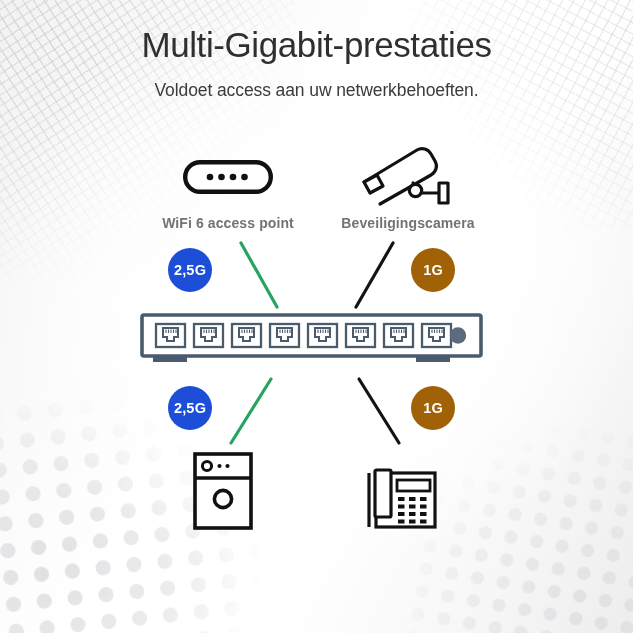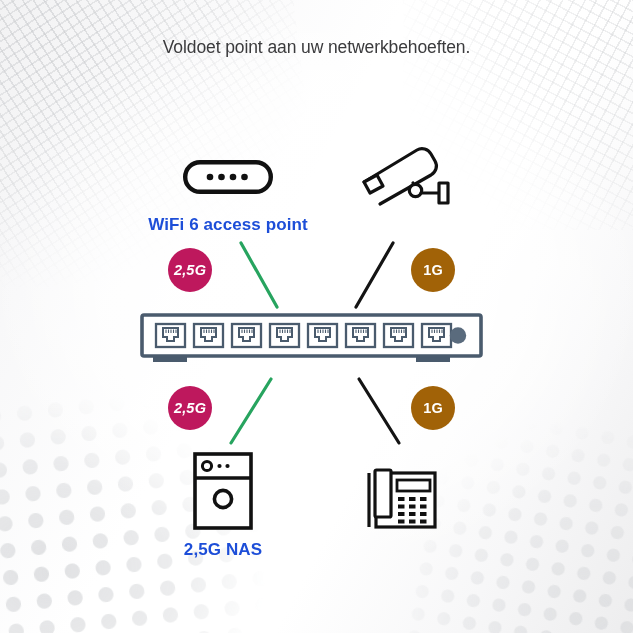--- a/index.html
+++ b/index.html
@@ -104,42 +104,42 @@
     margin: 13px 0 0 0;
   }
 
   
   .abs { position: absolute; }
 
   
   .dev-label {
     position: absolute;
     text-align: center;
-    font-size: 17px;
+    font-size: 14px;
     font-weight: 700;
-    color: #1d4ed8;
+    color: #737373;
     letter-spacing: 0.1px;
     white-space: nowrap;
   }
 
   
   .badge {
     position: absolute;
     width: 44px;
     height: 44px;
     border-radius: 50%;
     display: flex;
     align-items: center;
     justify-content: center;
     color: #ffffff;
     font-size: 14.5px;
     font-weight: 700;
     letter-spacing: 0.2px;
   }
-  .badge.green { background: #be185d; font-style: italic; }
+  .badge.green { background: #1d4ed8; }
   .badge.dark  { background: #a16207; }
 
   
   .link { position: absolute; }
 
   
   #switch-device { position: absolute; }
 
   svg { display: block; overflow: visible; }
 </style>
@@ -149,21 +149,22 @@
 <div id="page">
 
   <div class="bg-base"></div>
   <div class="bg-mesh-tl"></div>
   <div class="bg-mesh-tr"></div>
   <div class="bg-dots-bl"></div>
   <div class="bg-dots-br"></div>
   <div class="bg-wash"></div>
 
   <div class="heading-block">
-    <p class="subtitle">Voldoet point aan uw netwerkbehoeften.</p>
+    <h1 class="title">Multi-Gigabit-prestaties</h1>
+    <p class="subtitle">Voldoet access aan uw netwerkbehoeften.</p>
   </div>
 
   <div class="abs" style="left:183px; top:160px;">
     <svg width="90" height="34" viewBox="0 0 90 34">
       <rect x="2.2" y="2.2" width="85.6" height="29.6" rx="14.8" ry="14.8" fill="#ffffff" stroke="#111111" stroke-width="4.4"></rect>
       <circle cx="27" cy="17" r="3.3" fill="#111111"></circle>
       <circle cx="38.5" cy="17" r="3.3" fill="#111111"></circle>
       <circle cx="50" cy="17" r="3.3" fill="#111111"></circle>
       <circle cx="61.5" cy="17" r="3.3" fill="#111111"></circle>
     </svg>
@@ -180,20 +181,21 @@
 
         <path d="M58 33 L64 44"></path>
         <circle cx="60.5" cy="40.5" r="6.2"></circle>
 
         <path d="M66 43 L86 43"></path>
 
         <path d="M84 33 L93 33 L93 53 L84 53 Z"></path>
       </g>
     </svg>
   </div>
+  <div class="dev-label" style="left:296px; top:215px; width:224px;">Beveiligingscamera</div>
 
   <div class="link" style="left:238px; top:240px;">
     <svg width="42" height="70" viewBox="0 0 42 70">
       <line x1="3" y1="3" x2="39" y2="67" stroke="#27a45f" stroke-width="3.2" stroke-linecap="round"></line>
     </svg>
   </div>
   <div class="link" style="left:352px; top:240px;">
     <svg width="44" height="70" viewBox="0 0 44 70">
       <line x1="41" y1="3" x2="4" y2="67" stroke="#141414" stroke-width="3.2" stroke-linecap="round"></line>
     </svg>
@@ -324,21 +326,20 @@
   <div class="abs" style="left:193px; top:452px;">
     <svg width="60" height="78" viewBox="0 0 60 78">
       <rect x="2" y="2" width="56" height="74" fill="#ffffff" stroke="#111111" stroke-width="3.6"></rect>
       <line x1="2" y1="26" x2="58" y2="26" stroke="#111111" stroke-width="3.6"></line>
       <circle cx="14" cy="14" r="4.6" fill="#ffffff" stroke="#111111" stroke-width="3"></circle>
       <circle cx="26.5" cy="14" r="2.1" fill="#111111"></circle>
       <circle cx="34.5" cy="14" r="2.1" fill="#111111"></circle>
       <circle cx="30" cy="47" r="8.6" fill="#ffffff" stroke="#111111" stroke-width="3.6"></circle>
     </svg>
   </div>
-  <div class="dev-label" style="left:133px; top:540px; width:180px;">2,5G NAS</div>
 
   <div class="abs" style="left:366px; top:468px;">
     <svg width="72" height="62" viewBox="0 0 72 62">
 
       <rect x="10" y="5" width="59" height="54" fill="#ffffff" stroke="#111111" stroke-width="3.2"></rect>
 
       <path d="M3 5 L3 59" stroke="#111111" stroke-width="3.2" fill="none"></path>
       <rect x="9" y="2" width="16" height="47" rx="1.5" fill="#ffffff" stroke="#111111" stroke-width="3.2"></rect>
 
       <rect x="31" y="12" width="33" height="11" fill="#ffffff" stroke="#111111" stroke-width="2.8"></rect>

